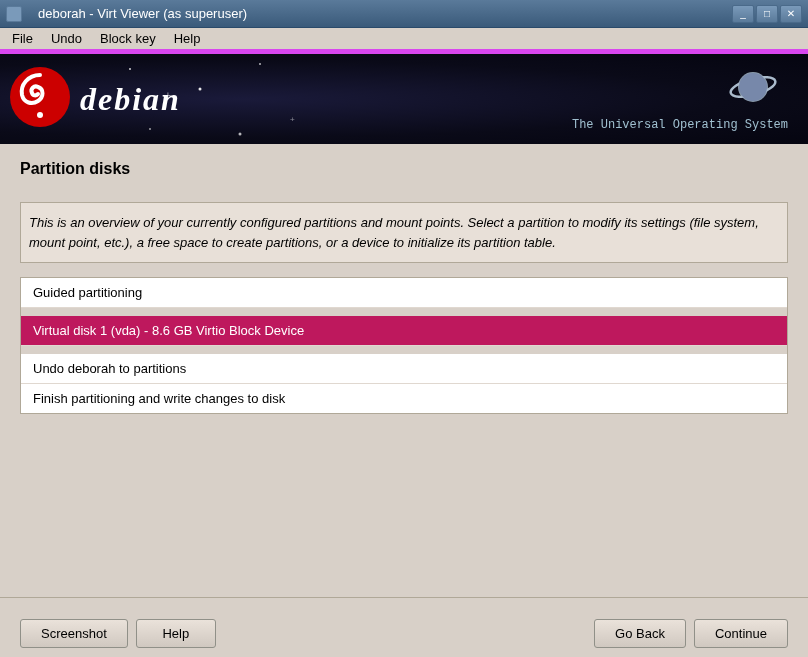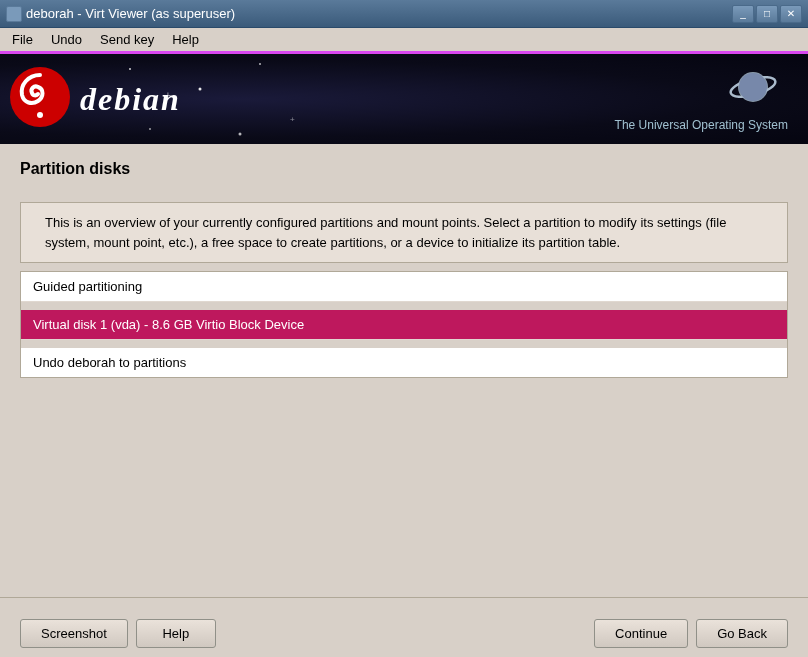--- a/index.html
+++ b/index.html
@@ -18,21 +18,21 @@
       height: 28px;
       display: flex;
       align-items: center;
       justify-content: space-between;
       padding: 0 6px;
       border-bottom: 1px solid #2a4a6a;
     }
     .title-bar-left {
       display: flex;
       align-items: center;
-      gap: 4px;
+      gap: 16px;
     }
     .title-bar-icon {
       width: 16px;
       height: 16px;
       background: #7a9aba;
       border: 1px solid #5a7a9a;
       border-radius: 2px;
     }
     .title-bar-text {
       color: white;
@@ -58,21 +58,21 @@
     }
 
     
     .menu-bar {
       background: #d8d0c8;
       height: 26px;
       display: flex;
       align-items: center;
       padding: 0 4px;
       gap: 2px;
-      border-bottom: 3px solid #d946ef;
+      border-bottom: 5px solid #d946ef;
     }
     .menu-item {
       padding: 3px 8px;
       cursor: pointer;
       font-size: 13px;
       color: #000;
       border-radius: 2px;
     }
 
     
@@ -99,21 +99,21 @@
       font-weight: bold;
       color: white;
       font-family: serif;
       letter-spacing: 2px;
     }
     .debian-tagline {
       position: absolute;
       right: 20px;
       bottom: 12px;
       color: #a0c0d0;
-      font-family: Liberation Sans, sans-serif;
+      font-family: Liberation Mono, monospace;
       font-size: 12px;
     }
     .debian-stars {
       position: absolute;
       top: 0; left: 0; right: 0; bottom: 0;
     }
     .debian-planet {
       position: absolute;
       right: 30px;
       top: 8px;
@@ -129,24 +129,25 @@
     }
     .page-title {
       font-size: 16px;
       font-weight: bold;
       color: #000;
       margin-bottom: 24px;
     }
     .description-box {
       background: #e8e0d8;
       border: 1px solid #b0a898;
-      padding: 10px 24px;
-      margin-bottom: 8px;
-      font-size: 13px;
-      color: #000;
+      padding: 10px 8px;
+      margin-bottom: 14px;
+      font-size: 13px;
+      color: #000;
+      font-style: italic;
       line-height: 1.5;
     }
     .partition-list {
       border: 1px solid #b0a898;
       background: white;
     }
     .partition-item {
       padding: 7px 12px;
       border-bottom: 1px solid #e0d8d0;
       cursor: pointer;
@@ -213,21 +214,21 @@
   <div class="title-bar-buttons">
     <div class="title-btn">_</div>
     <div class="title-btn">□</div>
     <div class="title-btn">✕</div>
   </div>
 </div>
 
 <div class="menu-bar">
   <div class="menu-item">File</div>
   <div class="menu-item">Undo</div>
-  <div class="menu-item">Send key</div>
+  <div class="menu-item">Block key</div>
   <div class="menu-item">Help</div>
 </div>
 
 <div class="debian-banner">
   <div class="debian-banner-bg"></div>
 
   <svg class="debian-stars" xmlns="http://www.w3.org/2000/svg">
     <circle cx="130" cy="15" r="1" fill="white" opacity="0.8"></circle>
     <circle cx="200" cy="35" r="1.5" fill="white" opacity="0.9"></circle>
     <circle cx="260" cy="10" r="1" fill="white" opacity="0.7"></circle>
@@ -273,25 +274,26 @@
 
 <div class="main-content">
   <div class="page-title">Partition disks</div>
   <div class="description-box">This is an overview of your currently configured partitions and mount points. Select a partition to modify its settings (file system, mount point, etc.), a free space to create partitions, or a device to initialize its partition table.</div>
   <div class="partition-list">
     <div class="partition-item">Guided partitioning</div>
     <div class="partition-separator"></div>
     <div class="partition-item selected">Virtual disk 1 (vda) - 8.6 GB Virtio Block Device</div>
     <div class="partition-separator"></div>
     <div class="partition-item">Undo deborah to partitions</div>
+    <div class="partition-item">Finish partitioning and write changes to disk</div>
   </div>
 </div>
 
 <div class="bottom-bar">
   <div class="bottom-left">
     <button class="btn">Screenshot</button>
     <button class="btn">Help</button>
   </div>
   <div class="bottom-right">
+    <button class="btn">Go Back</button>
     <button class="btn">Continue</button>
-    <button class="btn">Go Back</button>
   </div>
 </div>
 
 </body></html>

